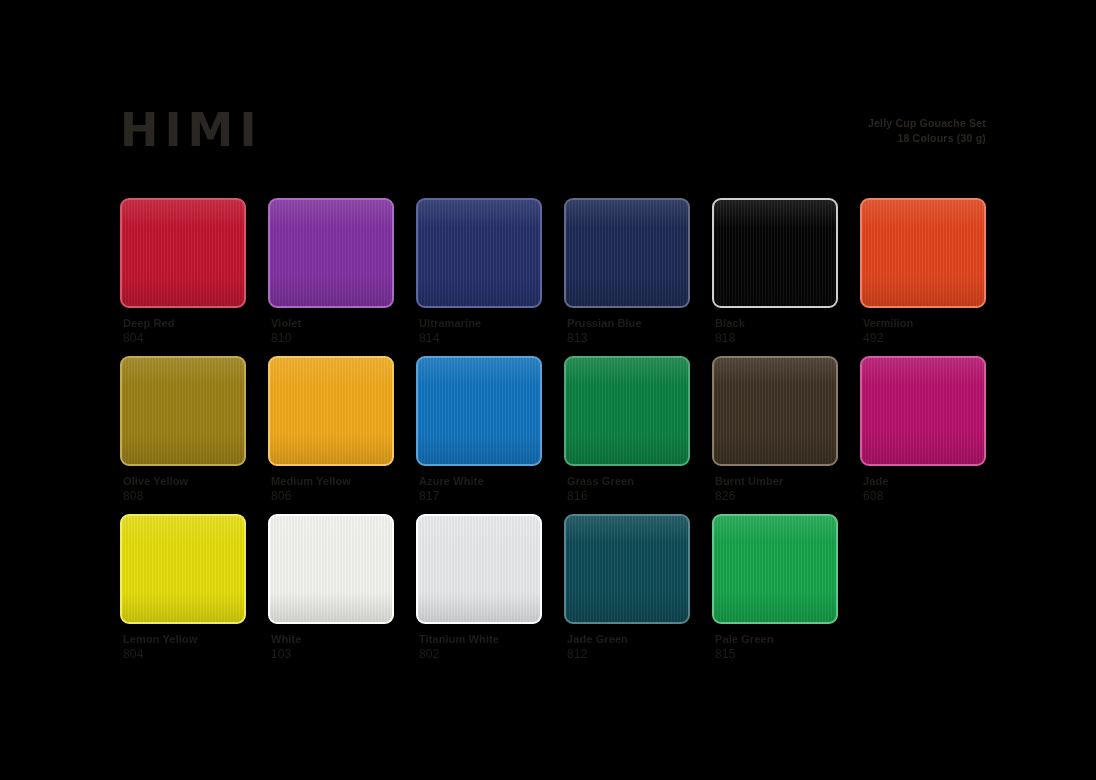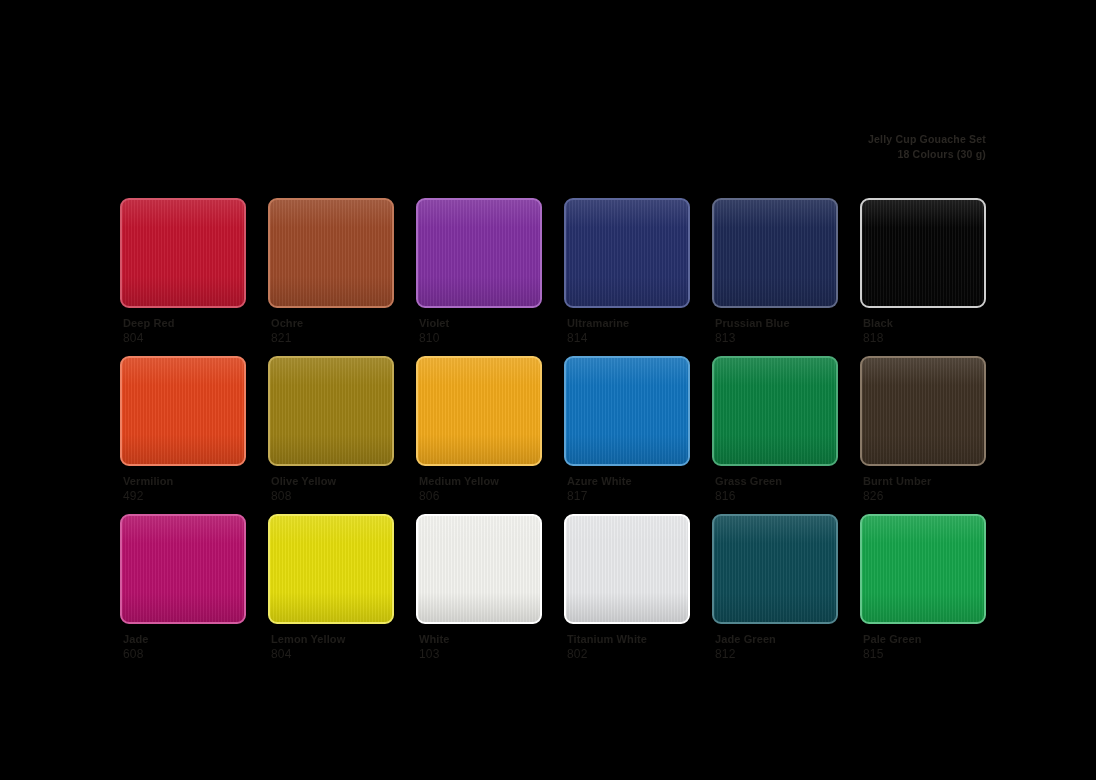--- a/index.html
+++ b/index.html
@@ -21,21 +21,21 @@
   .brand{
     position:absolute;left:0;top:0;
     font-size:46px;
     font-weight:bold;
     letter-spacing:6px;
     color:#2a2723;
     line-height:52px;
     font-family:"DejaVu Sans", sans-serif;
   }
   .header-right{
-    position:absolute;right:0;top:28px;
+    position:absolute;right:0;top:12px;
     text-align:right;
   }
   .header-line{
     font-size:10.5px;
     font-weight:bold;
     color:#2a2723;
     letter-spacing:.2px;
     line-height:15px;
     white-space:nowrap;
   }
@@ -101,42 +101,36 @@
     color:#1f1d1a;
     letter-spacing:.2px;
   }
 </style>
 </head>
 <body>
 
 <div class="page">
 
   <div class="header">
+    <div class="brand">HIMI</div>
     <div class="header-right">
       <div class="header-line">Jelly Cup Gouache Set</div>
       <div class="header-line">18 Colours (30 g)</div>
     </div>
   </div>
 
   <div class="grid" id="swatch-grid">
       <div class="cell">
         <div class="swatch" style="background: rgb(192, 21, 47); border-color: rgb(212, 86, 106);"></div>
         <div class="label">
           <div class="name">Deep Red</div>
           <div class="code">804</div>
         </div>
       </div>
       <div class="cell">
-        <div class="swatch" style="background: rgb(155, 74, 42); border-color: rgb(193, 121, 90);"></div>
-        <div class="label">
-          <div class="name">Ochre</div>
-          <div class="code">821</div>
-        </div>
-      </div>
-      <div class="cell">
         <div class="swatch" style="background: rgb(128, 49, 160); border-color: rgb(171, 107, 196);"></div>
         <div class="label">
           <div class="name">Violet</div>
           <div class="code">810</div>
         </div>
       </div>
       <div class="cell">
         <div class="swatch" style="background: rgb(38, 48, 106); border-color: rgb(93, 103, 155);"></div>
         <div class="label">
           <div class="name">Ultramarine</div>

